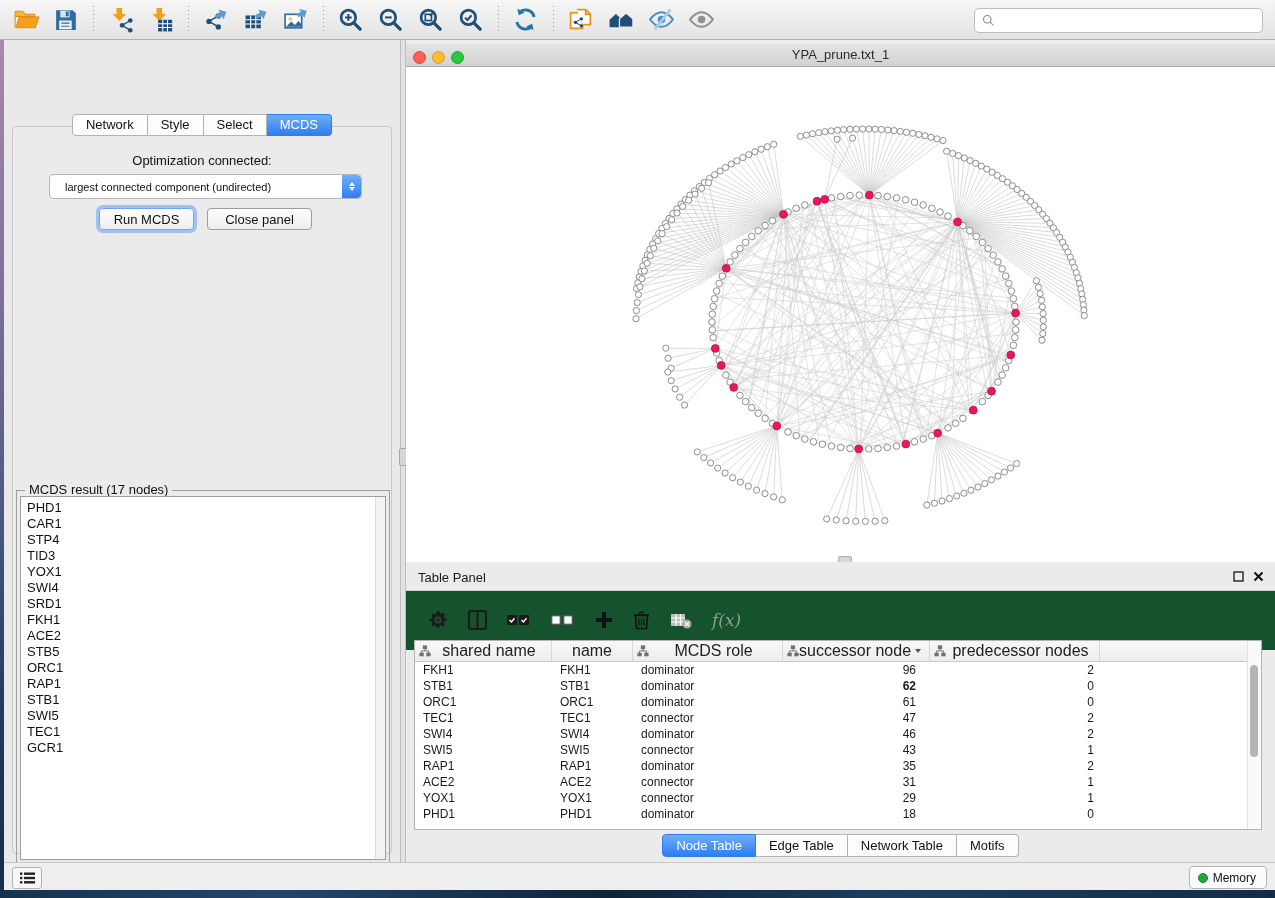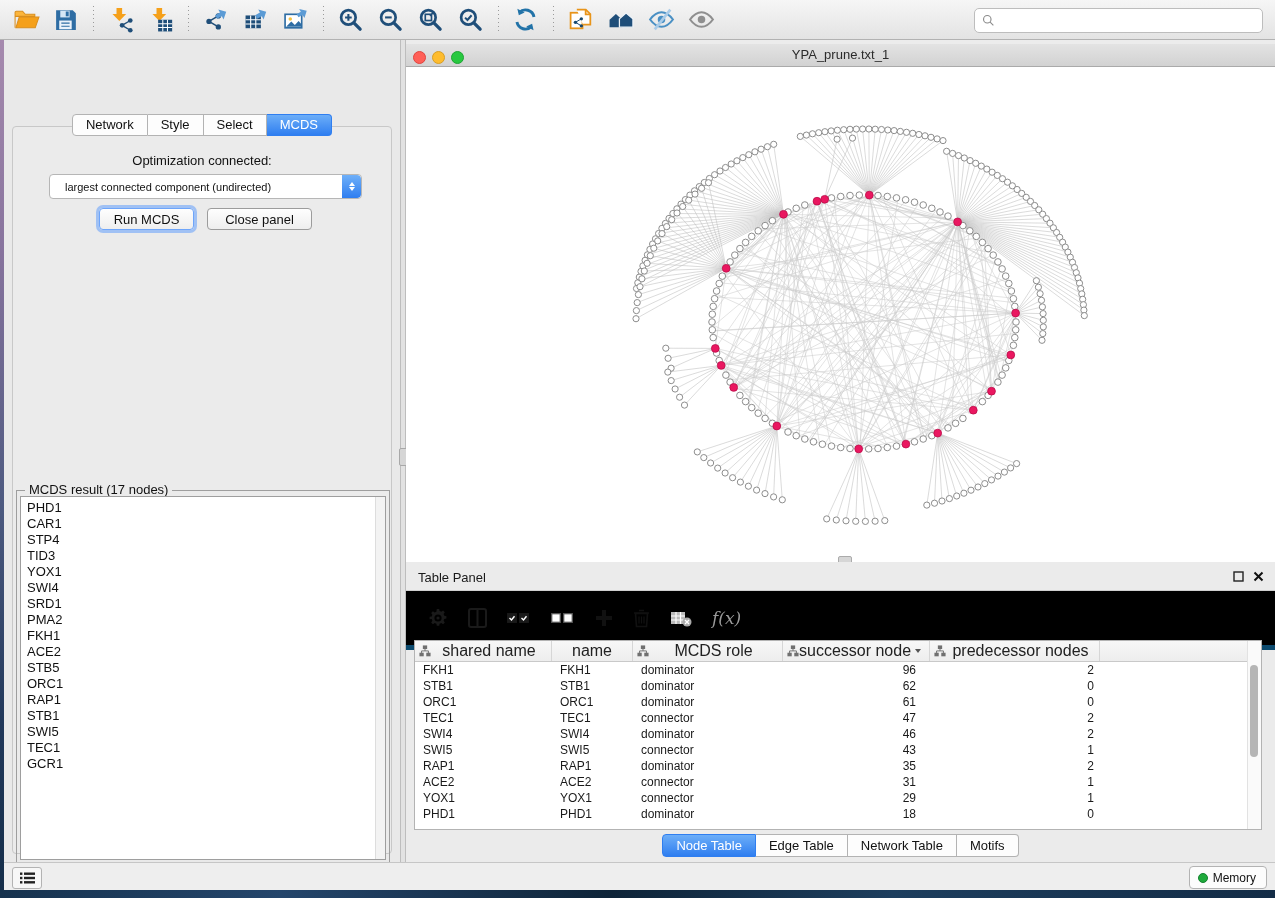--- a/index.html
+++ b/index.html
@@ -70,22 +70,22 @@
   #net-titlebar{left:0;top:4px;width:100%;height:22px;background:linear-gradient(#e3e3e3,#d2d2d2);
     border-bottom:1px solid #aaa;}
   #net-title{width:100%;text-align:center;font-size:13px;color:#2b2b2b;line-height:22px;}
   .traffic{top:6.5px;width:13px;height:13px;border-radius:50%;box-sizing:border-box;}
   #net-canvas{left:0;top:27px;width:869px;height:495px;background:#fff;}
   #net-canvas svg{display:block;}
 
   
   #table-panel{left:406px;top:562px;width:869px;height:300px;background:#ebebeb;}
   #tp-title{left:12px;top:8px;font-size:13px;color:#1a1a1a;}
-  #tp-toolbar{left:0;top:28px;width:100%;height:60px;background:#000000;
-    border-top:1px solid #cfcfcf;border-bottom:5px solid #0c4a6e;display:flex;align-items:center;
+  #tp-toolbar{left:0;top:28px;width:100%;height:60px;background:#14532d;
+    border-top:1px solid #cfcfcf;border-bottom:1px solid #0c4a6e;display:flex;align-items:center;
     padding-left:22px;box-sizing:border-box;gap:20px;}
   .tpt-icon{display:flex;align-items:center;justify-content:center;height:30px;}
   #node-table{left:8px;top:78px;width:848px;height:190px;background:#fff;border:1px solid #b3b3b3;box-sizing:border-box;overflow:hidden;}
   #nt-header{display:flex;height:21px;background:linear-gradient(#f7f7f7,#ededed);border-bottom:1px solid #c9c9c9;box-sizing:border-box;}
   .nt-hcell{display:flex;align-items:center;border-right:1px solid #d6d6d6;box-sizing:border-box;
     font-size:16px;color:#222;padding:0 4px;}
   .nt-hcell .lbl{flex:1;text-align:center;white-space:nowrap;overflow:hidden;}
   .sortarrow{width:0;height:0;border-left:3.5px solid transparent;border-right:3.5px solid transparent;
     border-top:4px solid #555;margin:0 4px;}
   .nt-row{display:flex;height:16px;font-size:12px;color:#1a1a1a;align-items:center;}
@@ -274,21 +274,20 @@
     <span id="result-legend">MCDS result (17 nodes)</span>
     <div id="result-list">
       <div id="result-items">
           <div>PHD1</div>
           <div>CAR1</div>
           <div>STP4</div>
           <div>TID3</div>
           <div>YOX1</div>
           <div>SWI4</div>
           <div>SRD1</div>
-          <div>PMA2</div>
           <div>FKH1</div>
           <div>ACE2</div>
           <div>STB5</div>
           <div>ORC1</div>
           <div>RAP1</div>
           <div>STB1</div>
           <div>SWI5</div>
           <div>TEC1</div>
           <div>GCR1</div>
         </div>
@@ -1096,21 +1095,21 @@
           <div class="nt-cell" style="width: 137px; text-align: left;">FKH1</div>
           <div class="nt-cell" style="width: 81px; text-align: left;">FKH1</div>
           <div class="nt-cell" style="width: 150px; text-align: left;">dominator</div>
           <div class="nt-cell" style="width: 147px; text-align: right; padding-right: 14px;">96</div>
           <div class="nt-cell" style="width: 170px; text-align: right; padding-right: 6px;">2</div>
         </div>
         <div class="nt-row">
           <div class="nt-cell" style="width: 137px; text-align: left;">STB1</div>
           <div class="nt-cell" style="width: 81px; text-align: left;">STB1</div>
           <div class="nt-cell" style="width: 150px; text-align: left;">dominator</div>
-          <div class="nt-cell" style="width: 147px; text-align: right; padding-right: 14px;">62</div>
+          <div class="nt-cell" style="width: 147px; text-align: right; padding-right: 14px; font-weight: bold;">62</div>
           <div class="nt-cell" style="width: 170px; text-align: right; padding-right: 6px;">0</div>
         </div>
         <div class="nt-row">
           <div class="nt-cell" style="width: 137px; text-align: left;">ORC1</div>
           <div class="nt-cell" style="width: 81px; text-align: left;">ORC1</div>
           <div class="nt-cell" style="width: 150px; text-align: left;">dominator</div>
           <div class="nt-cell" style="width: 147px; text-align: right; padding-right: 14px;">61</div>
           <div class="nt-cell" style="width: 170px; text-align: right; padding-right: 6px;">0</div>
         </div>
         <div class="nt-row">

